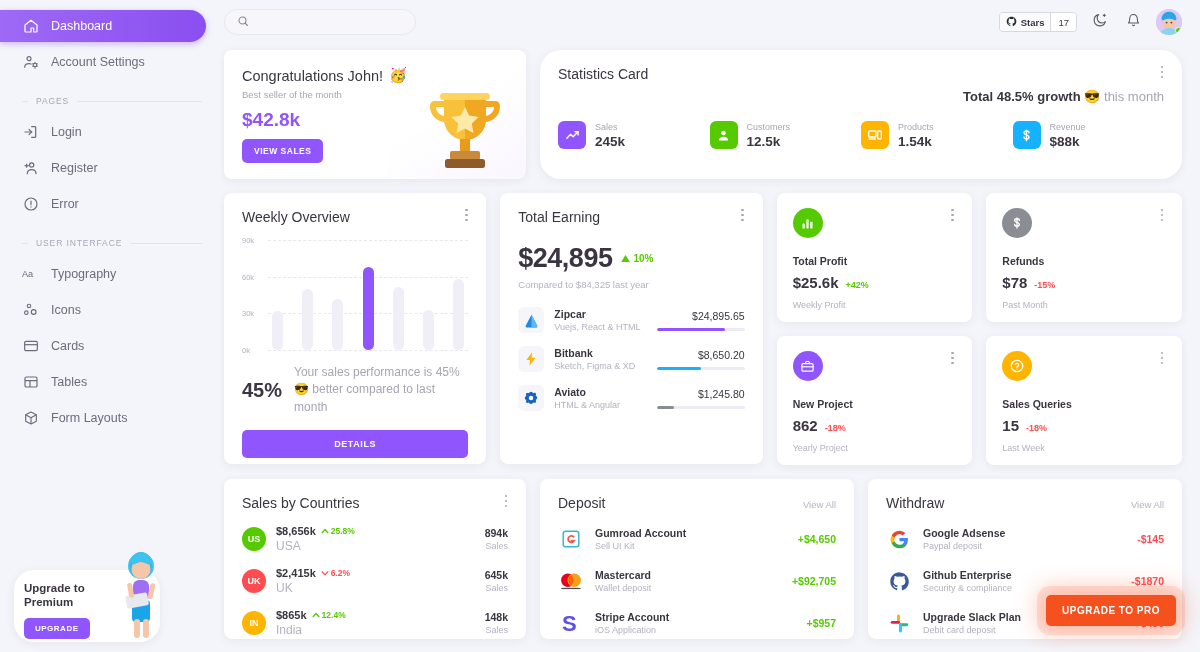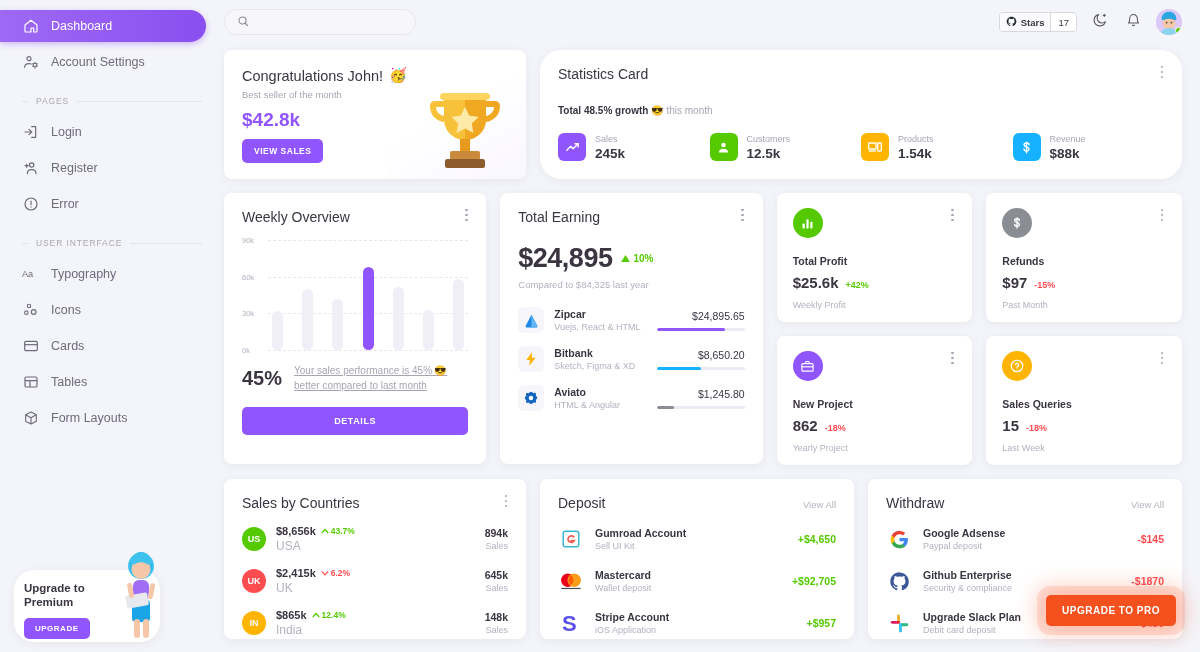--- a/index.html
+++ b/index.html
@@ -91,41 +91,41 @@
   .btn-primary {
     margin-top: 8px; background: #9155fd; color: #fff; border: 0; border-radius: 5px;
     font-size: 8.5px; font-weight: bold; letter-spacing: .5px; padding: 7px 12px; cursor: pointer;
     font-family: "Liberation Sans", sans-serif;
   }
   .trophy { position: absolute; right: 22px; bottom: 6px; width: 78px; height: 86px; }
   .congrats-bg { position: absolute; right: 0; top: 0; width: 140px; height: 129px;
       background: linear-gradient(150deg, rgba(145,85,253,0) 45%, rgba(145,85,253,.05) 100%); }
 
   .stats-card { flex: 1; height: 129px; padding: 16px 18px; border-radius: 21px; }
-  .stats-sub { font-size: 10px; color: #6e6b7b; margin-top: 23px; }
+  .stats-sub { font-size: 13px; color: #6e6b7b; margin-top: 7px; text-align: right; }
   .stats-sub b { font-weight: bold; color: #3a3541; }
   .stats-sub .dim { color: #a8a5b2; }
   .stats-items { display: flex; margin-top: 17px; gap: 0; }
   .stat-item { flex: 1; display: flex; align-items: center; gap: 9px; }
   .stat-sq { width: 28px; height: 28px; border-radius: 6px; display: flex; align-items: center; justify-content: center; flex: 0 0 28px; }
   .stat-lbl { font-size: 9px; color: #a8a5b2; }
   .stat-val { font-size: 13.5px; color: #3a3541; font-weight: bold; margin-top: 2px; }
 
   
   .weekly { width: 302px; height: 271px; padding: 16px 18px 14px; }
   .chart { margin-top: 15px; height: 110px; position: relative; }
   .chart-grid { position: absolute; left: 26px; right: 0; top: 0; bottom: 0; }
   .gline { position: absolute; left: 0; right: 0; border-top: 1px dashed #e8e7ee; }
   .ylabel { position: absolute; left: 0; font-size: 7.5px; color: #b4b1bf; transform: translateY(-50%); }
   .bars { position: absolute; left: 30px; right: 4px; top: 0; bottom: 0; display: flex; align-items: flex-end; justify-content: space-between; }
   .bar { width: 11px; border-radius: 6px; background: #f0eef7; }
   .bar.hl { background: #9155fd; }
   .perf { display: flex; align-items: center; gap: 12px; margin-top: 14px; }
   .perf-pct { font-size: 20px; font-weight: bold; color: #3a3541; }
-  .perf-txt { font-size: 10px; color: #a8a5b2; line-height: 1.45; text-decoration: underline; }
+  .perf-txt { font-size: 12px; color: #a8a5b2; line-height: 1.45; }
   .btn-block {
     display: block; width: 100%; margin-top: 14px; background: #9155fd; color: #fff; border: 0;
     border-radius: 5px; padding: 9px 0; font-size: 9px; font-weight: bold; letter-spacing: .6px; cursor: pointer;
     font-family: "Liberation Sans", sans-serif;
   }
 
   .earning { width: 302px; height: 271px; padding: 16px 18px; }
   .earn-big { display: flex; align-items: center; gap: 9px; margin-top: 18px; }
   .earn-amt { font-size: 27px; font-weight: bold; color: #3a3541; letter-spacing: -.5px; }
   .earn-delta { font-size: 10px; color: #56ca00; font-weight: bold; display: flex; align-items: center; gap: 3px; }
@@ -635,21 +635,21 @@
                 <i></i>
               </div>
             <div class="mini-circle" style="background:#8a8d93">
               <svg width="14" height="14" viewBox="0 0 24 24" fill="none" stroke="#fff" stroke-width="2.3" stroke-linecap="round">
                   <path d="M12 3.5v17"></path>
                   <path d="M16 7.5c0-1.8-1.8-2.8-4-2.8s-4 1-4 2.9c0 4.4 8 2.3 8 6.8 0 2-1.8 3-4 3s-4-1-4-3"></path>
                 </svg>
             </div>
             <div class="mini-title">Refunds</div>
             <div class="mini-row">
-              <span class="mini-val">$97</span>
+              <span class="mini-val">$78</span>
               <span class="mini-delta down">-15%</span>
             </div>
             <div class="mini-foot">Past Month</div>
           </section>
 
           <section class="card mini">
             <div class="kebab">
                 <i></i>
                 <i></i>
                 <i></i>
@@ -683,21 +683,21 @@
           <div class="ctry-list">
             <div class="ctry-row">
               <span class="ctry-badge" style="background:#56ca00">US</span>
               <div>
                 <div class="ctry-amt">
                   <span>$8,656k</span>
                   <span class="ctry-trend up">
                     <svg width="8" height="6" viewBox="0 0 10 7" fill="none" stroke="#56ca00" stroke-width="1.6">
                         <path d="M1 6 5 1.6 9 6"></path>
                       </svg>
-                    <span>43.7%</span>
+                    <span>25.8%</span>
                   </span>
                 </div>
                 <div class="ctry-name">USA</div>
               </div>
               <div class="ctry-right">
                 <div class="ctry-sales">894k</div>
                 <div class="ctry-slbl">Sales</div>
               </div>
             </div>
             <div class="ctry-row">

